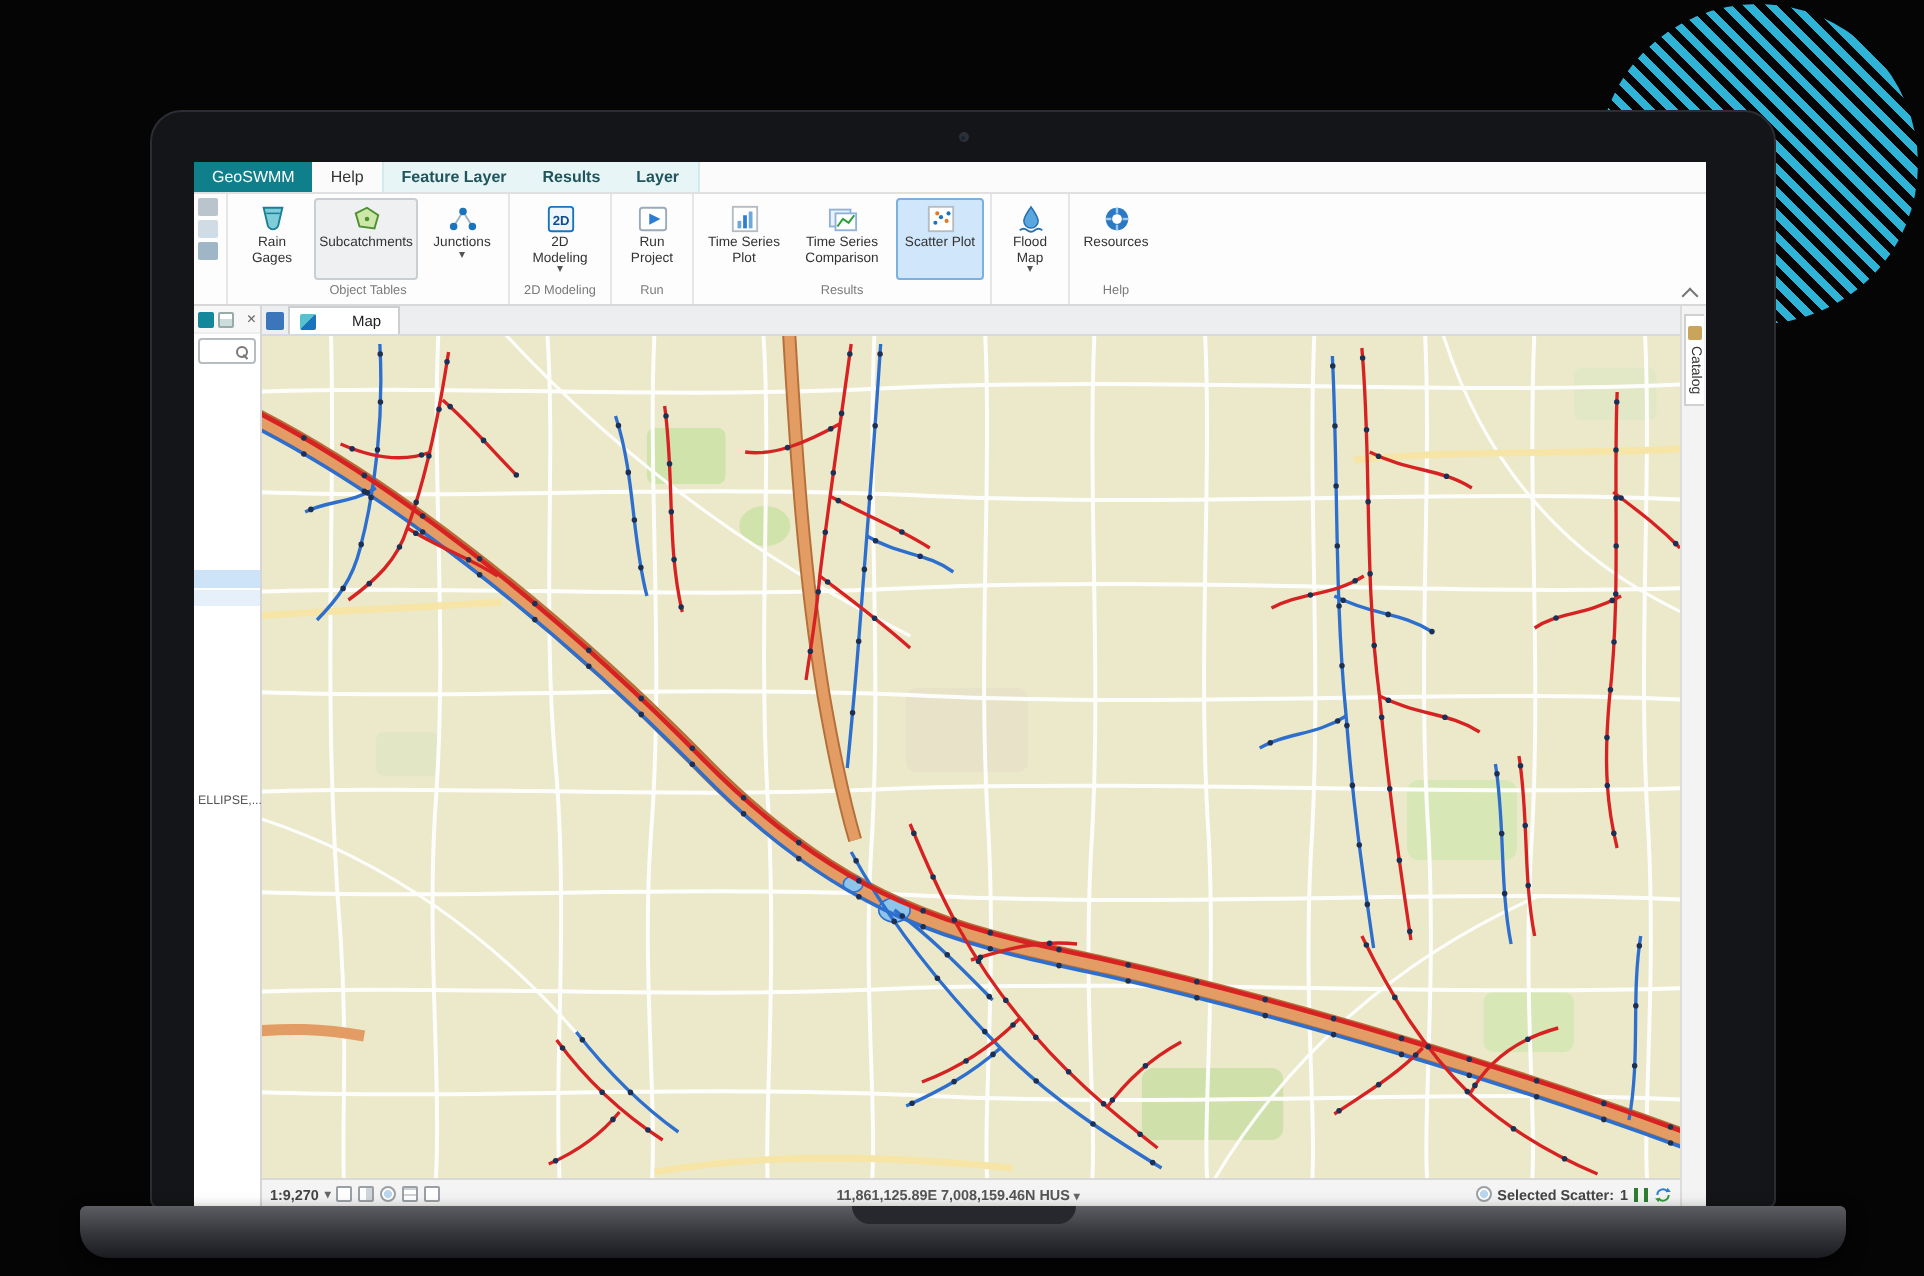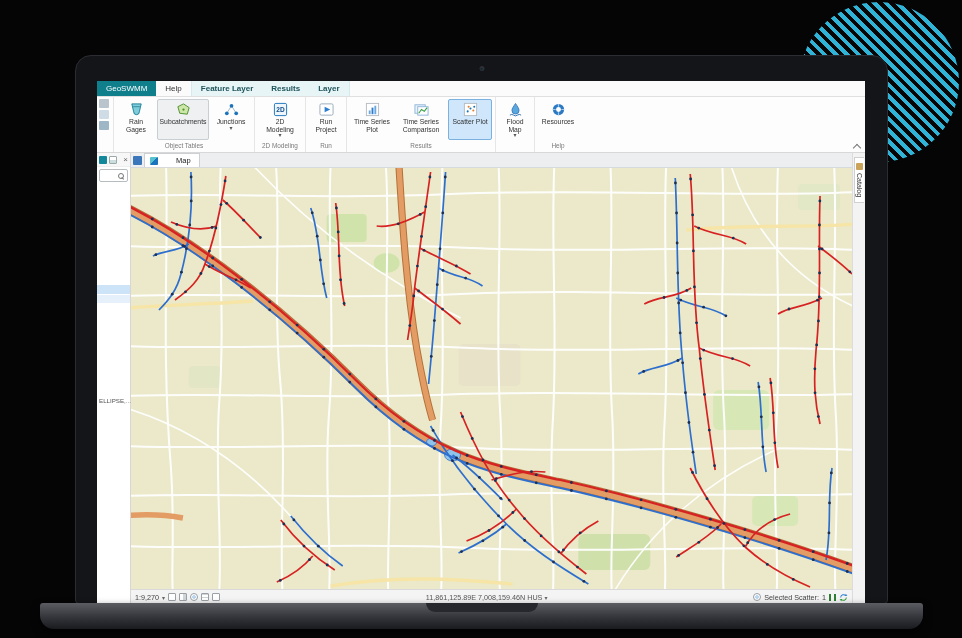--- a/index.html
+++ b/index.html
@@ -8,21 +8,21 @@
          font-family:"Liberation Sans", sans-serif; }
 
   
   .stripe-circle { position:absolute; left:799px; top:2px; width:160px; height:160px;
     border-radius:50%; z-index:1;
     background:repeating-linear-gradient(45deg, #050506 0 4px, #2fb3d6 4px 8px); }
 
   
   .laptop-shell { position:absolute; left:75px; top:55px; width:813px; height:549px;
     background:#141518; border:1px solid #2c2d33; border-radius:16px 16px 4px 4px;
-    padding:25px 22px 0 21px; z-index:2; }
+    padding:25px 34px 0 21px; z-index:2; }
   .camera { position:absolute; top:10px; left:50%; transform:translateX(-50%);
     width:5px; height:5px; border-radius:50%; background:#2e3036; }
   .camera::after{ content:""; position:absolute; left:1.5px; top:1.5px; width:2px; height:2px;
     border-radius:50%; background:#10253a; }
   .laptop-base { position:absolute; left:40px; top:603px; width:883px; height:26px; z-index:3;
     background:linear-gradient(#5c5d63, #34353a 55%, #1a1b1f);
     border-radius:3px 3px 14px 14px; box-shadow:0 4px 9px rgba(0,0,0,.7); }
   .laptop-base::before { content:""; position:absolute; left:50%; transform:translateX(-50%);
     top:0; width:112px; height:9px; background:#27282d; border-radius:0 0 10px 10px; }
 
@@ -91,21 +91,21 @@
   .pane-ic { width:9px; height:9px; background:#3a76b9; border-radius:1px; margin-bottom:2px; }
   .maptab { height:14px; background:#fff; border:1px solid #ccd0d3; border-bottom:none;
     display:flex; align-items:center; gap:18px; padding:0 8px 0 5px; font-size:7.5px; color:#222; }
   .maptab-ic { width:8px; height:8px; border-radius:1px;
     background:linear-gradient(135deg,#57c2cf 0 50%, #1b74bb 50% 100%); }
   .mapwrap { flex:1; position:relative; background:#ebe9c9; overflow:hidden; }
   .mapwrap svg { position:absolute; inset:0; width:100%; height:100%; }
 
   
   .statusbar { height:15px; background:#f4f4f4; border-top:1px solid #d9d9d9;
-    display:flex; align-items:center; font-size:7.2px; color:#444; padding:0 4px; gap:5px; }
+    display:flex; align-items:center; font-size:7.2px; color:#444; padding:0 4px; gap:5px;font-weight:bold; }
   .sb-left, .sb-right { display:flex; align-items:center; gap:3px; }
   .sb-center { flex:1; text-align:center; color:#555; white-space:nowrap; overflow:hidden; }
   .sb-ic { width:8px; height:8px; border:1px solid #9aa0a5; border-radius:1px; background:#fff; }
   .sb-ic.b2 { background:linear-gradient(90deg,#fff 50%, #cfd6da 50%); }
   .sb-ic.b3 { border-radius:50%; background:radial-gradient(circle at 50% 50%, #bcd8ee 0 45%, #fff 46%); }
   .sb-ic.b4 { background:repeating-linear-gradient(0deg,#fff 0 2px,#cdd3d7 2px 3px); }
   .pausebar { width:2px; height:7px; background:#2e7d32; }
   .sync svg { width:9px; height:9px; display:block; }
   .caret-glyph { font-size:6px; color:#666; }
 

